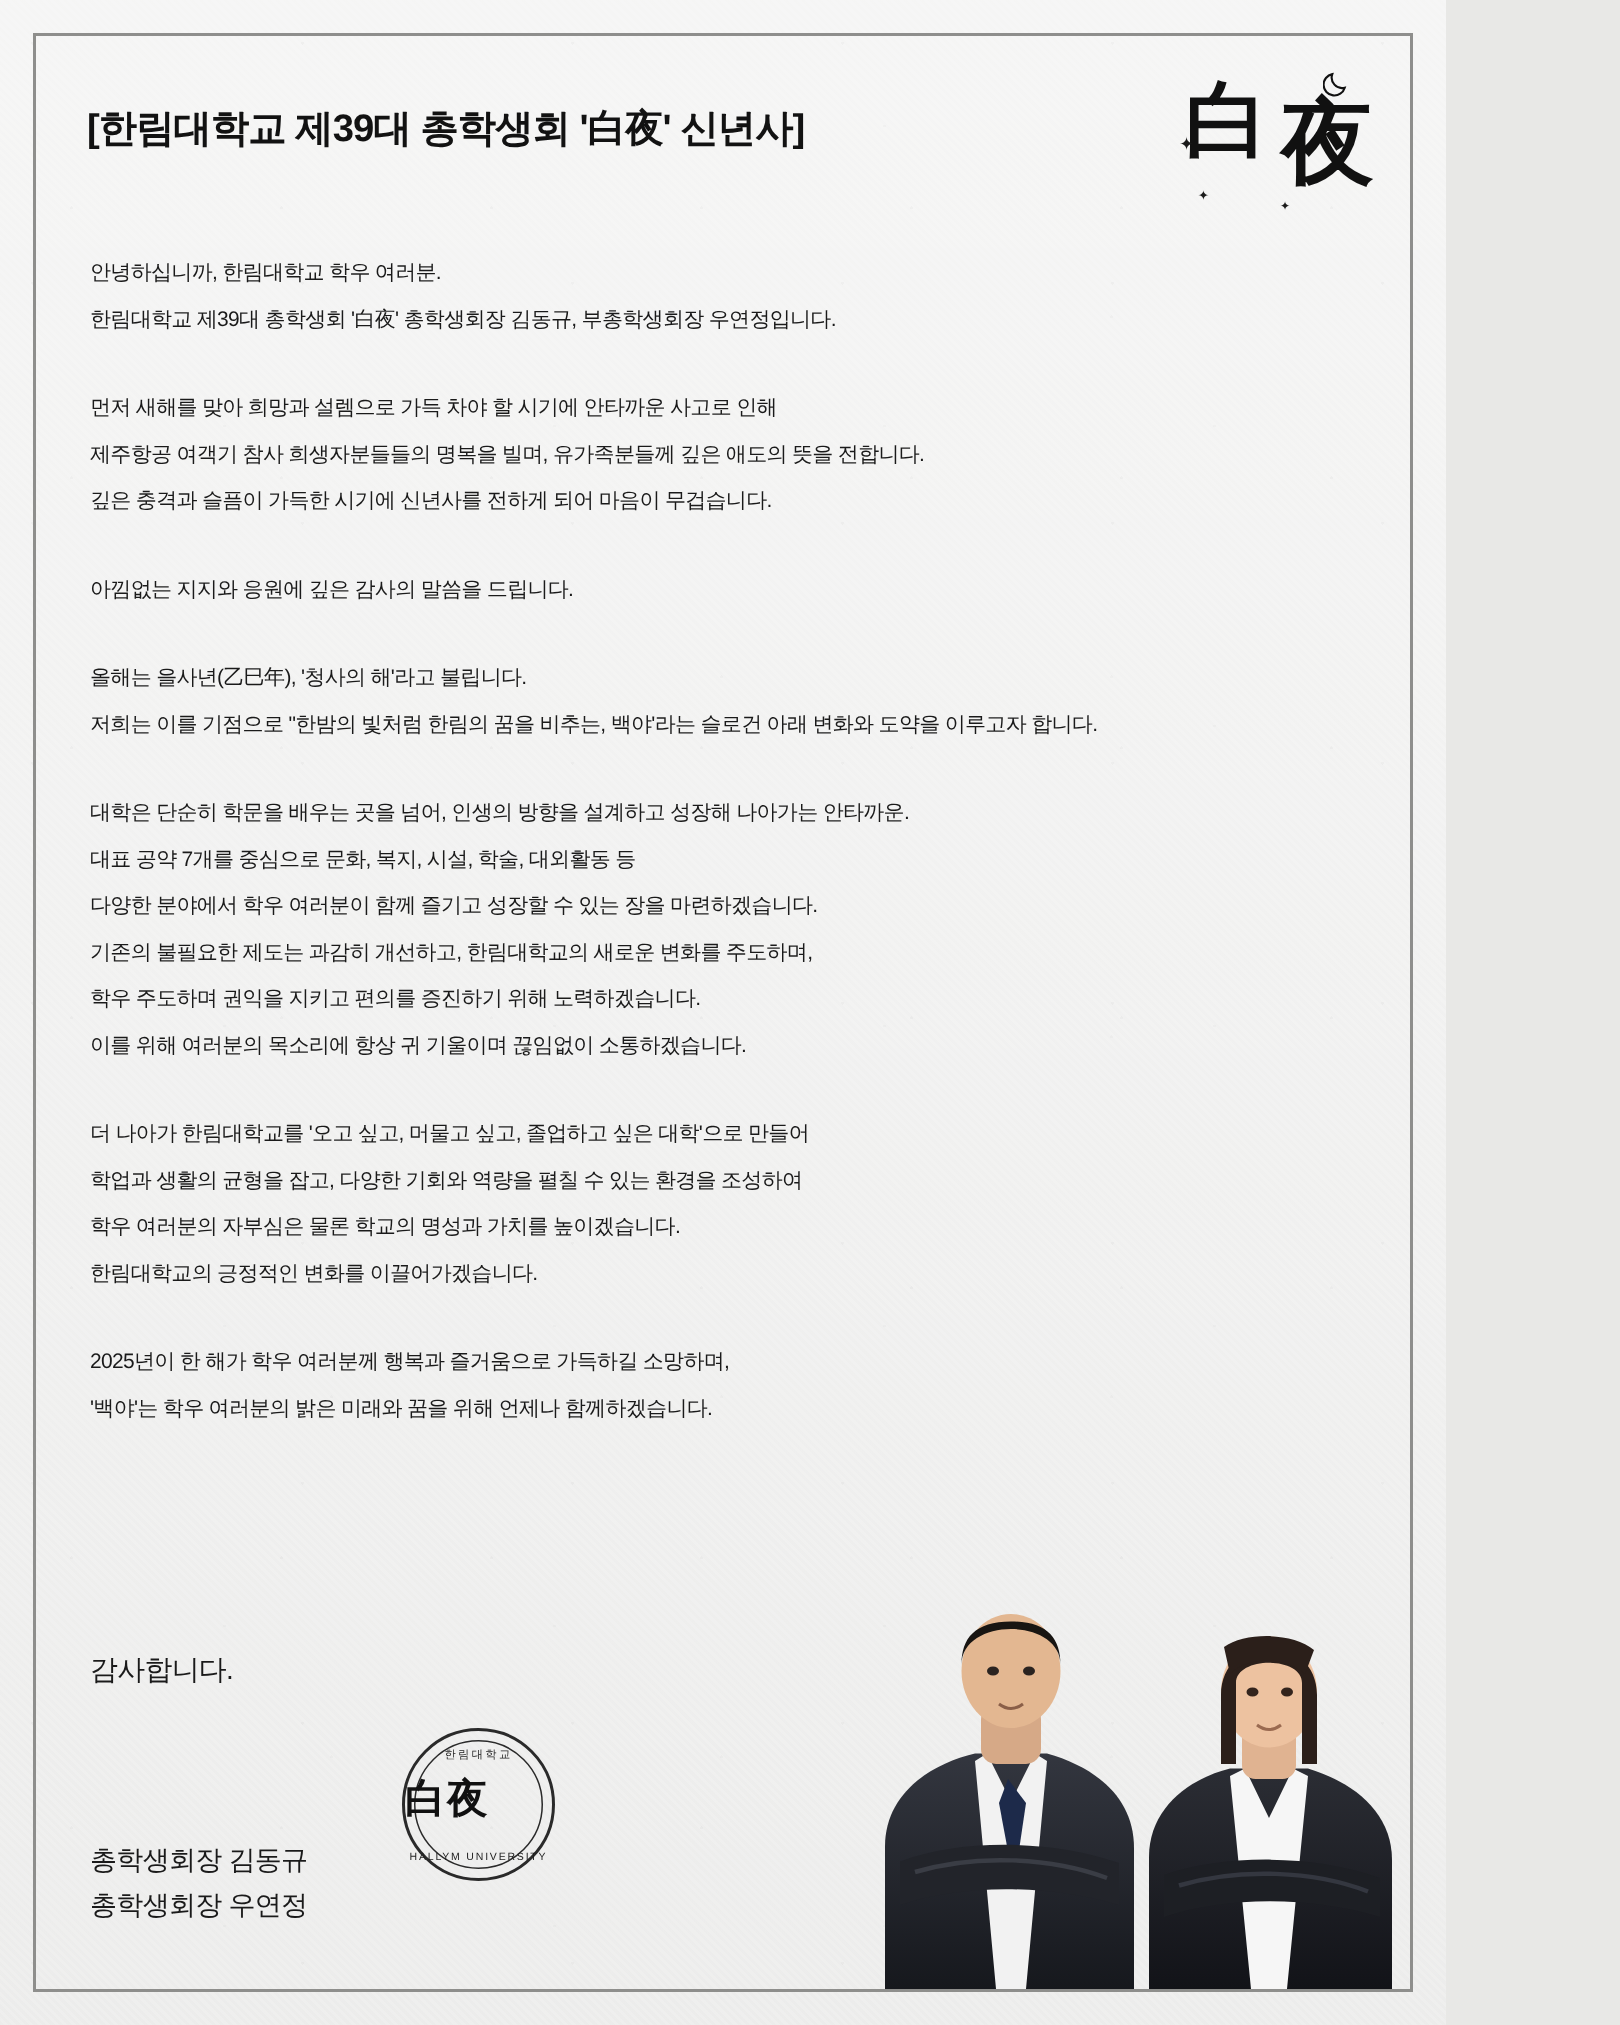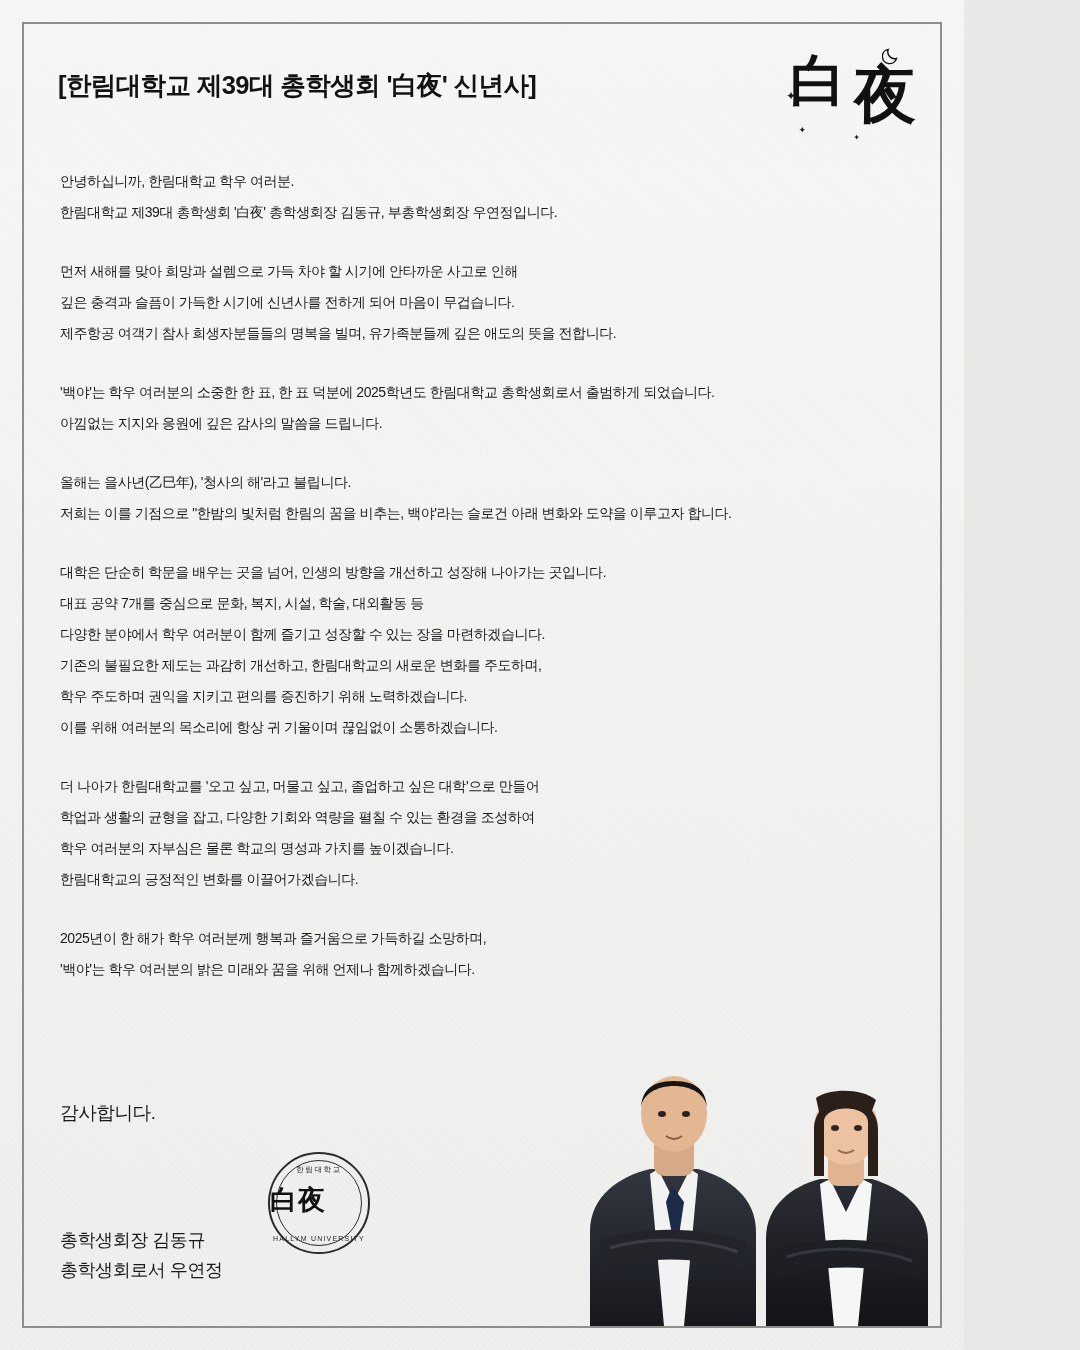--- a/index.html
+++ b/index.html
@@ -205,33 +205,32 @@
     <span class="spark s3">✦</span>
   </div>
 
   <div class="letter">
     <p class="para">
       <span class="line">안녕하십니까, 한림대학교 학우 여러분.</span>
       <span class="line">한림대학교 제39대 총학생회 '白夜' 총학생회장 김동규, 부총학생회장 우연정입니다.</span>
     </p>
     <p class="para">
       <span class="line">먼저 새해를 맞아 희망과 설렘으로 가득 차야 할 시기에 안타까운 사고로 인해</span>
+      <span class="line">제주항공 여객기 참사 희생자분들들의 명복을 빌며, 유가족분들께 깊은 애도의 뜻을 전합니다.</span>
       <span class="line">깊은 충격과 슬픔이 가득한 시기에 신년사를 전하게 되어 마음이 무겁습니다.</span>
-      <span class="line">제주항공 여객기 참사 희생자분들들의 명복을 빌며, 유가족분들께 깊은 애도의 뜻을 전합니다.</span>
-    </p>
-    <p class="para">
-      <span class="line">'백야'는 학우 여러분의 소중한 한 표, 한 표 덕분에 2025학년도 한림대학교 총학생회로서 출범하게 되었습니다.</span>
+    </p>
+    <p class="para">
       <span class="line">아낌없는 지지와 응원에 깊은 감사의 말씀을 드립니다.</span>
     </p>
     <p class="para">
       <span class="line">올해는 을사년(乙巳年), '청사의 해'라고 불립니다.</span>
       <span class="line">저희는 이를 기점으로 "한밤의 빛처럼 한림의 꿈을 비추는, 백야'라는 슬로건 아래 변화와 도약을 이루고자 합니다.</span>
     </p>
     <p class="para">
-      <span class="line">대학은 단순히 학문을 배우는 곳을 넘어, 인생의 방향을 개선하고 성장해 나아가는 곳입니다.</span>
+      <span class="line">대학은 단순히 학문을 배우는 곳을 넘어, 인생의 방향을 설계하고 성장해 나아가는 안타까운.</span>
       <span class="line">대표 공약 7개를 중심으로 문화, 복지, 시설, 학술, 대외활동 등</span>
       <span class="line">다양한 분야에서 학우 여러분이 함께 즐기고 성장할 수 있는 장을 마련하겠습니다.</span>
       <span class="line">기존의 불필요한 제도는 과감히 개선하고, 한림대학교의 새로운 변화를 주도하며,</span>
       <span class="line">학우 주도하며 권익을 지키고 편의를 증진하기 위해 노력하겠습니다.</span>
       <span class="line">이를 위해 여러분의 목소리에 항상 귀 기울이며 끊임없이 소통하겠습니다.</span>
     </p>
     <p class="para">
       <span class="line">더 나아가 한림대학교를 '오고 싶고, 머물고 싶고, 졸업하고 싶은 대학'으로 만들어</span>
       <span class="line">학업과 생활의 균형을 잡고, 다양한 기회와 역량을 펼칠 수 있는 환경을 조성하여</span>
       <span class="line">학우 여러분의 자부심은 물론 학교의 명성과 가치를 높이겠습니다.</span>
@@ -240,21 +239,21 @@
     <p class="para">
       <span class="line">2025년이 한 해가 학우 여러분께 행복과 즐거움으로 가득하길 소망하며,</span>
       <span class="line">'백야'는 학우 여러분의 밝은 미래와 꿈을 위해 언제나 함께하겠습니다.</span>
     </p>
   </div>
 
   <div class="thanks">감사합니다.</div>
 
   <div class="signature">
     <span class="sig-line">총학생회장 김동규</span>
-    <span class="sig-line">총학생회로서 우연정</span>
+    <span class="sig-line">총학생회장 우연정</span>
   </div>
 
   <div class="seal">
     <div class="seal-inner"></div>
     <div class="seal-top">한림대학교</div>
     <div class="seal-center">白夜</div>
     <div class="seal-bottom">HALLYM UNIVERSITY</div>
   </div>
 
   <div class="photo">

